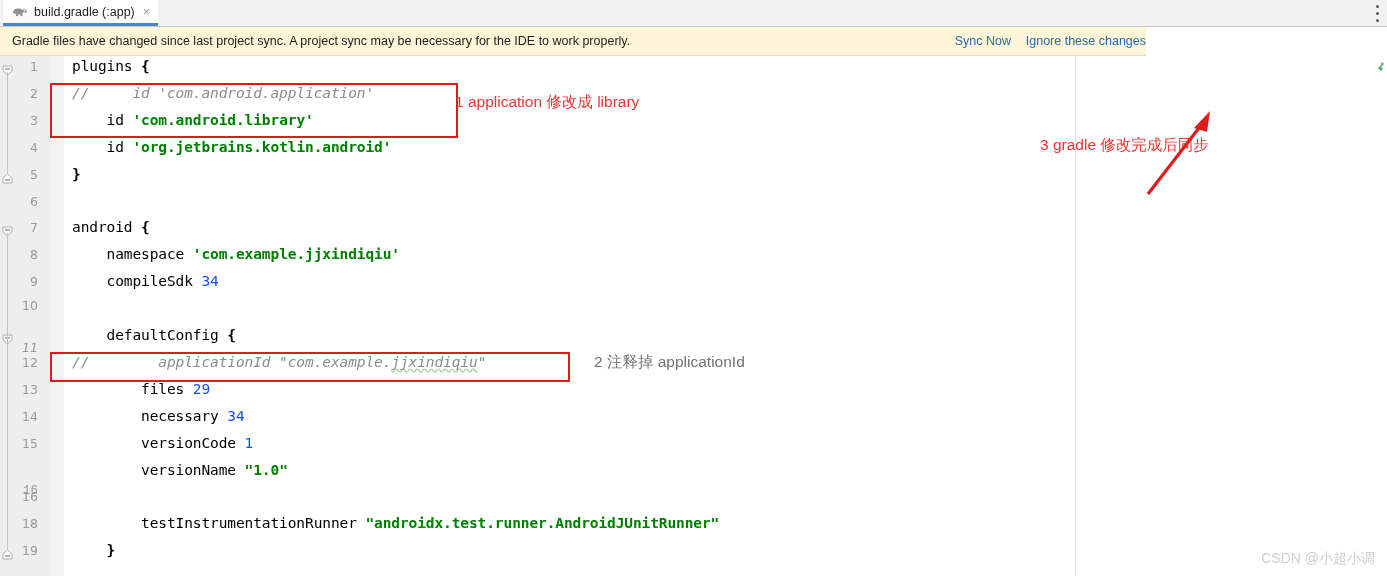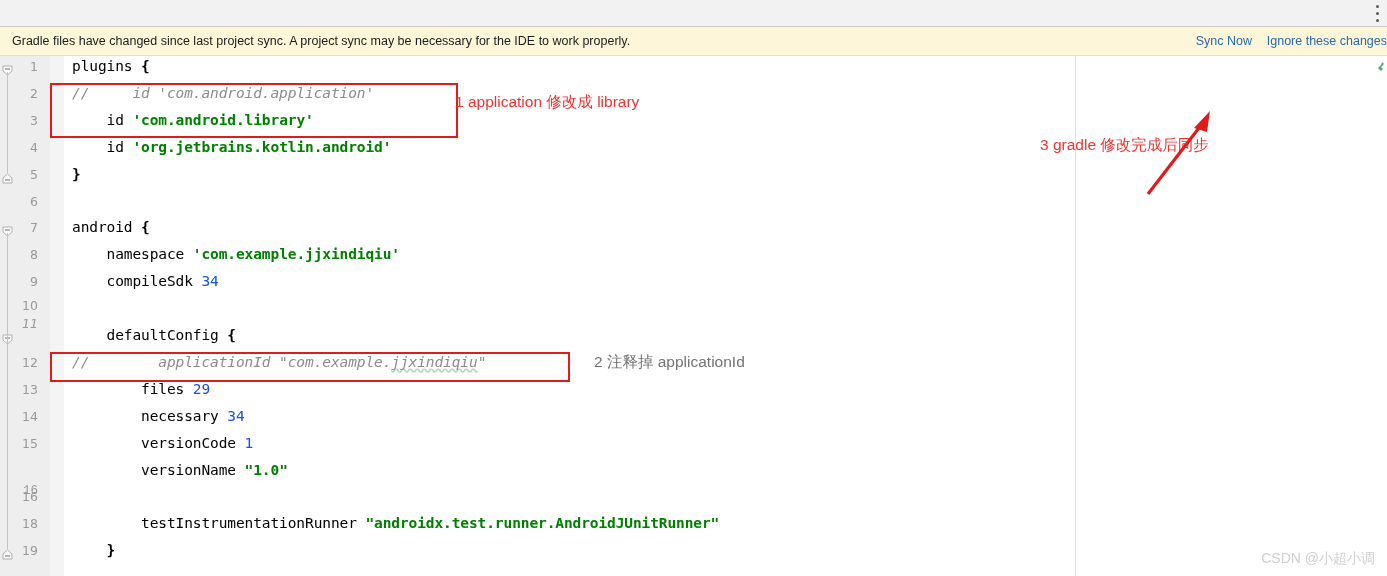--- a/index.html
+++ b/index.html
@@ -50,21 +50,21 @@
     cursor: pointer;
   }
   .tabbar-more i {
     display: block; width: 3px; height: 3px;
     background: #5a5a5a; border-radius: 50%;
   }
 
   
   .notify {
     position: absolute; left: 0; top: 27px;
-    width: 1387px; height: 29px;
+    width: 1146px; height: 29px;
     background: #fdf6d9;
     border-bottom: 1px solid #e8e0bd;
     box-sizing: border-box;
     display: flex; align-items: center;
   }
   .notify-text {
     position: absolute; left: 12px;
     font-size: 12.5px; color: #1d1d1d;
     white-space: nowrap;
   }
@@ -165,20 +165,28 @@
     position: absolute; right: 12px; bottom: 8px;
     font-size: 14px; color: #cfcfcf;
     white-space: nowrap;
     font-family: "Liberation Sans", sans-serif;
   }
 </style>
 </head>
 <body>
 
 <div class="tabbar">
+  <div class="tab">
+    <svg class="tab-icon" viewBox="0 0 16 14">
+      <path d="M1 7.5 C1 5.2 3.2 3.6 6.2 3.6 C8.1 3.6 9.3 4.0 10.4 4.8 C11.6 4.0 13.2 4.1 14.2 5.1 C15.1 6.0 15.0 7.2 14.2 7.9 L12.6 7.0 C12.1 6.7 11.6 6.8 11.3 7.2 L10.6 8.2 L10.6 11.2 L8.6 11.2 L8.6 9.2 C7.8 9.5 6.8 9.6 6.0 9.5 L6.0 11.2 L4.0 11.2 L4.0 9.0 C2.3 8.5 1 8.2 1 7.5 Z" fill="#8e9094"></path>
+      <circle cx="12.6" cy="5.6" r="0.7" fill="#ffffff"></circle>
+    </svg>
+    <span class="tab-label">build.gradle (:app)</span>
+    <span class="tab-close">×</span>
+  </div>
   <div class="tabbar-more">
     <i></i>
       <i></i>
       <i></i>
   </div>
 </div>
 
 <div class="notify">
   <span class="notify-text">Gradle files have changed since last project sync. A project sync may be necessary for the IDE to work properly.</span>
   <span class="notify-link sync">Sync Now</span>
@@ -208,21 +216,21 @@
       <div class="ln" style="top: 137.5px; left: 0px;">6</div>
       <div class="codeline" style="top: 136.5px; left: 72px;"></div>
       <div class="ln" style="top: 164.4px; left: 0px;">7</div>
       <div class="codeline" style="top: 163.4px; left: 72px;"><span class="kw">android </span><span class="brace">{</span></div>
       <div class="ln" style="top: 191.3px; left: 0px;">8</div>
       <div class="codeline" style="top: 190.3px; left: 72px;"><span class="kw">    namespace </span><span class="str">'com.example.jjxindiqiu'</span></div>
       <div class="ln" style="top: 218.2px; left: 0px;">9</div>
       <div class="codeline" style="top: 217.2px; left: 72px;"><span class="kw">    compileSdk </span><span class="num">34</span></div>
       <div class="ln" style="top: 242px; left: 0px;">10</div>
       <div class="codeline" style="top: 244.1px; left: 72px;"></div>
-      <div class="ln" style="top: 260px; left: 0px; font-style: italic;">11</div>
+      <div class="ln" style="top: 284px; left: 0px; font-style: italic;">11</div>
       <div class="codeline" style="top: 271px; left: 72px;"><span class="kw">    defaultConfig </span><span class="brace">{</span></div>
       <div class="ln" style="top: 298.9px; left: 0px;">12</div>
       <div class="codeline" style="top: 297.9px; left: 72px;"><span class="cmt">//        applicationId "com.example.</span><span class="cmt squiggle">jjxindiqiu</span><span class="cmt">"</span></div>
       <div class="ln" style="top: 325.8px; left: 0px;">13</div>
       <div class="codeline" style="top: 324.8px; left: 72px;"><span class="kw">        files </span><span class="num">29</span></div>
       <div class="ln" style="top: 352.7px; left: 0px;">14</div>
       <div class="codeline" style="top: 351.7px; left: 72px;"><span class="kw">        necessary </span><span class="num">34</span></div>
       <div class="ln" style="top: 379.6px; left: 0px;">15</div>
       <div class="codeline" style="top: 378.6px; left: 72px;"><span class="kw">        versionCode </span><span class="num">1</span></div>
       <div class="ln" style="top: 428px; left: 0px; font-family: Liberation Mono, monospace;">16</div>

